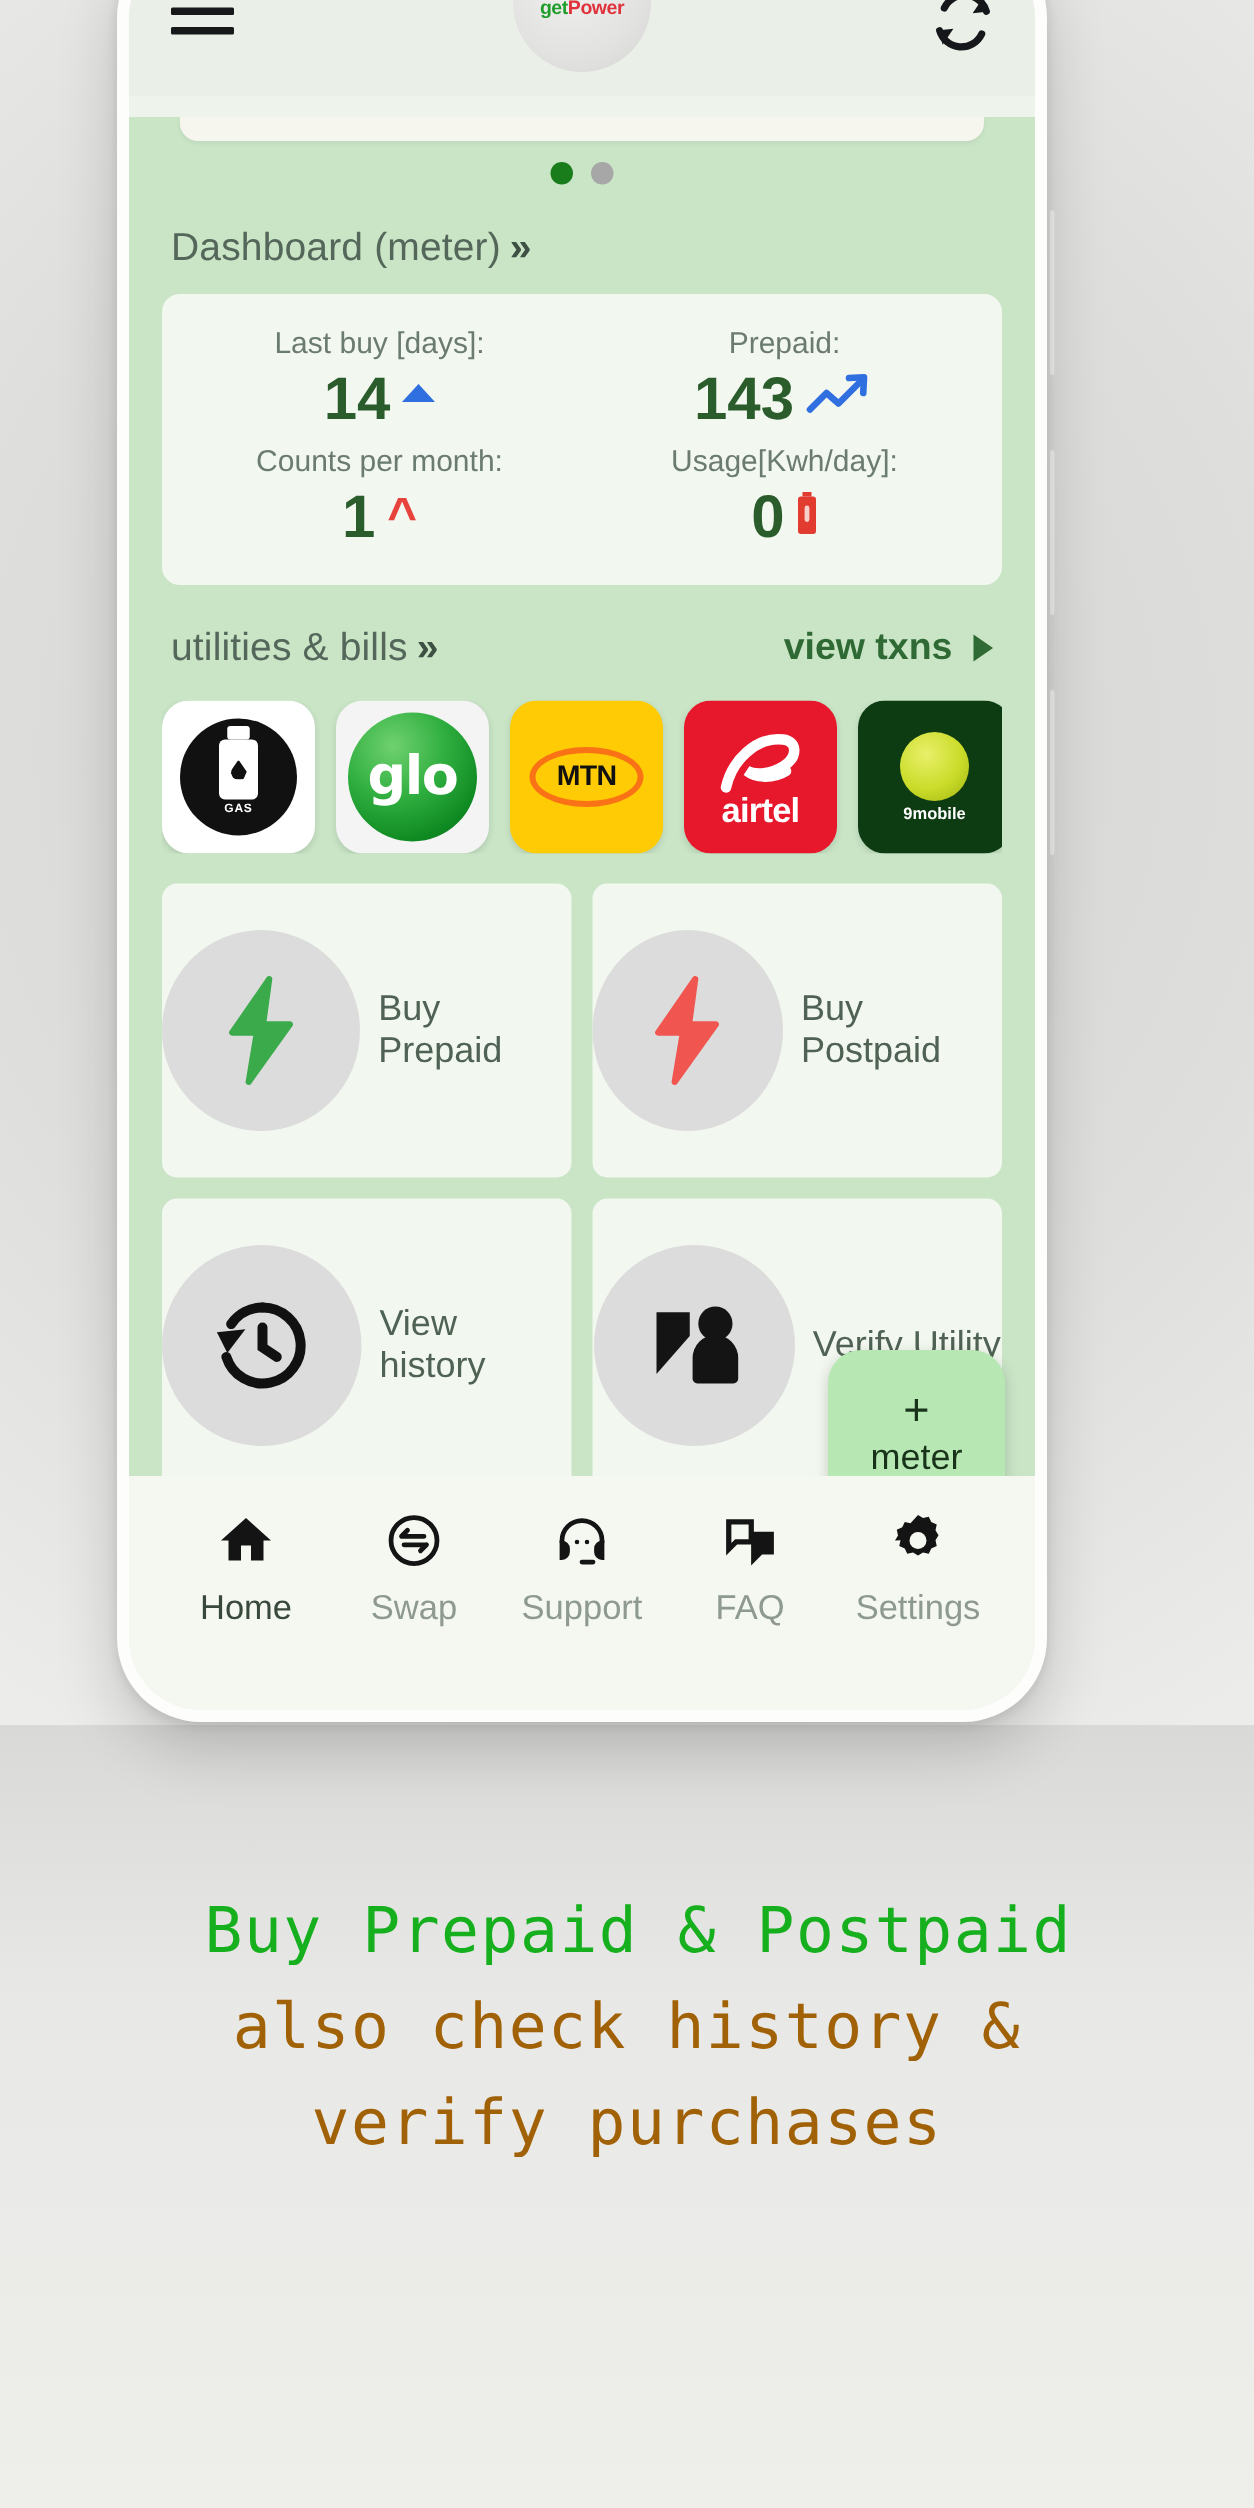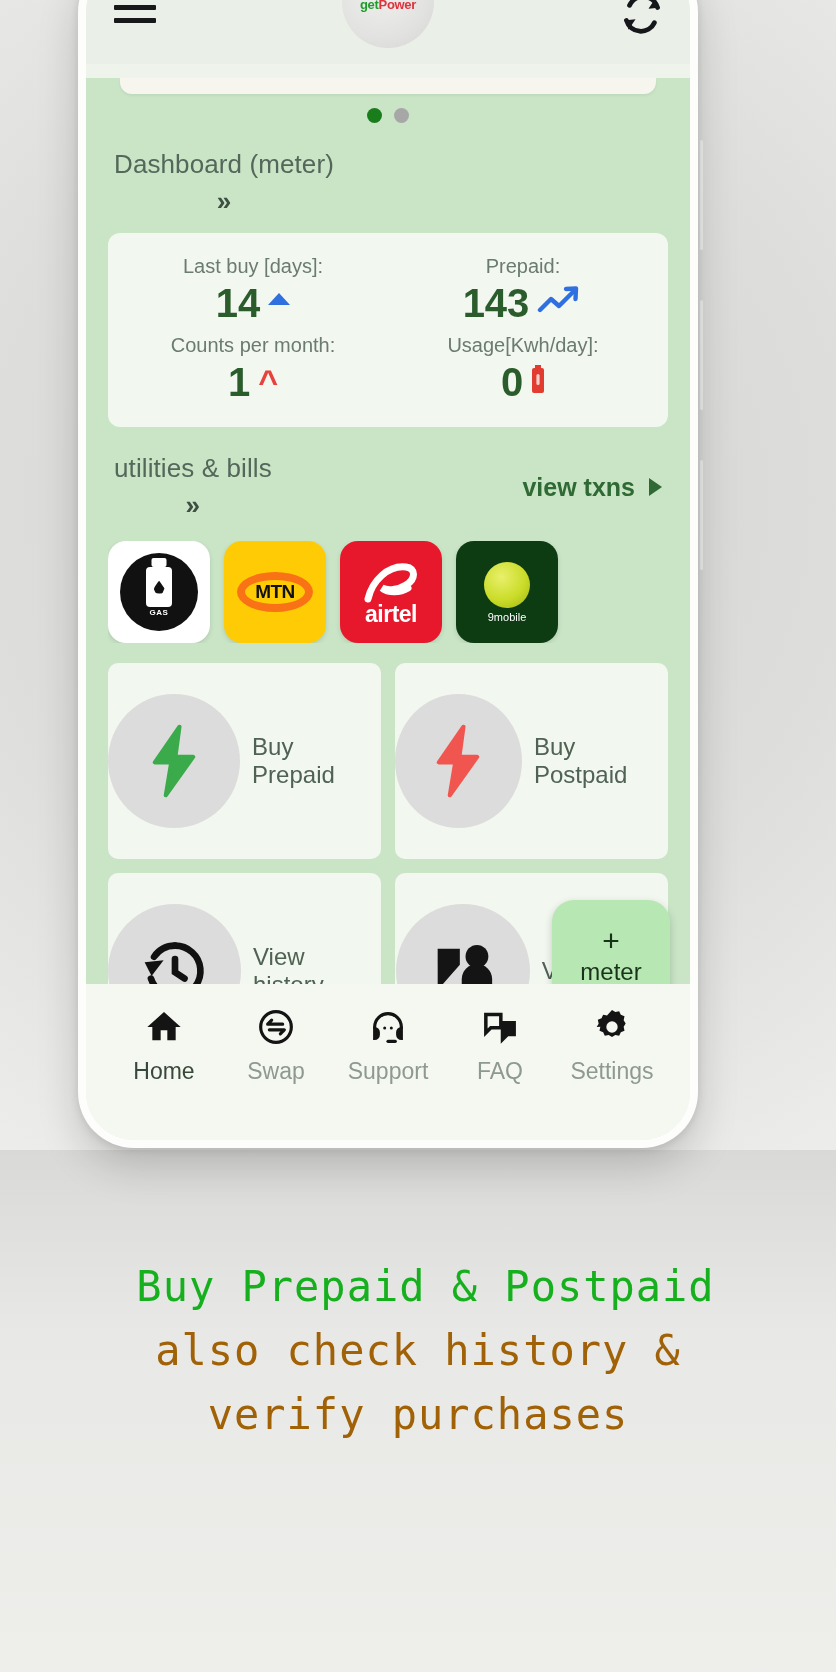--- a/index.html
+++ b/index.html
@@ -113,21 +113,21 @@
   .dot { width: 15px; height: 15px; border-radius: 50%; }
   .dot.active { background: #1a7d1c; }
   .dot.inactive { background: #a7a7a7; }
 
   .section-head {
     display: flex; align-items: center; justify-content: space-between;
     margin-top: 26px; padding: 0 6px;
   }
   .section-title {
     font-size: 26px; color: #54675a; letter-spacing: 0.1px;
-    display: flex; align-items: center; gap: 6px; flex-direction: column;
+    display: flex; align-items: center; gap: 6px;
   }
   .chev2 { font-size: 26px; font-weight: 700; color: #3e4f43; }
 
   .link-right {
     display: flex; align-items: center; gap: 14px;
     font-size: 25px; font-weight: 700; color: #2f6a35;
     cursor: pointer;
   }
   .tri-right {
     width: 0; height: 0;
@@ -207,21 +207,21 @@
     background: radial-gradient(circle at 35% 26%, #6fd16f 0%, #2fae3f 42%, #0f8a22 75%, #0a6b1a 100%);
     display: flex; align-items: center; justify-content: center;
   }
   .glo-text {
     color: #fff; font-size: 36px; font-weight: 700; letter-spacing: -1px;
     font-family: "DejaVu Sans", sans-serif; line-height: 1;
   }
 
   .tile-mtn { background: #ffcb05; }
   .mtn-oval {
-    width: 76px; height: 40px; border: 8px solid #f97316; border-radius: 50%;
+    width: 76px; height: 40px; border: 4px solid #f97316; border-radius: 50%;
     display: flex; align-items: center; justify-content: center;
   }
   .mtn-text { font-size: 19px; font-weight: 700; color: #111; letter-spacing: -0.5px; }
 
   .tile-airtel { background: #e8182c; }
   .airtel-inner {
     display: flex; flex-direction: column; align-items: center; justify-content: center;
     width: 100%; height: 100%; padding-top: 6px;
   }
   .airtel-swoosh {
@@ -234,21 +234,21 @@
 
   .tile-9mobile { background: #0d3b12; }
   .nine-inner {
     display:flex; flex-direction: column; align-items:center; justify-content:center;
     width: 100%; height: 100%;
   }
   .nine-ball {
     width: 46px; height: 46px; border-radius: 50%;
     background: radial-gradient(circle at 38% 32%, #e8f06a 0%, #cbdc2a 55%, #9fb410 100%);
   }
-  .nine-text { color: #fff; font-size: 11px; font-weight: 400; margin-top: 3px; }
+  .nine-text { color: #fff; font-size: 11px; font-weight: 700; margin-top: 3px; }
 
   
   .tiles {
     display: grid; grid-template-columns: 1fr 1fr; gap: 14px;
     margin-top: 20px;
   }
   .tile {
     background: #f2f7ef;
     border-radius: 10px;
     height: 196px;
@@ -430,20 +430,25 @@
 
         <div class="logo-tile tile-gas">
           <div class="gas-circle">
             <div class="gas-body">
               <div class="gas-drop"></div>
             </div>
             <div class="gas-word">GAS</div>
           </div>
         </div>
 
+        <div class="logo-tile tile-glo">
+          <div class="glo-ball">
+            <span class="glo-text">glo</span>
+          </div>
+        </div>
 
         <div class="logo-tile tile-mtn">
           <div class="mtn-oval">
             <span class="mtn-text">MTN</span>
           </div>
         </div>
 
         <div class="logo-tile tile-airtel">
           <div class="airtel-inner">
             <svg class="airtel-swoosh" viewBox="0 0 58 40">

